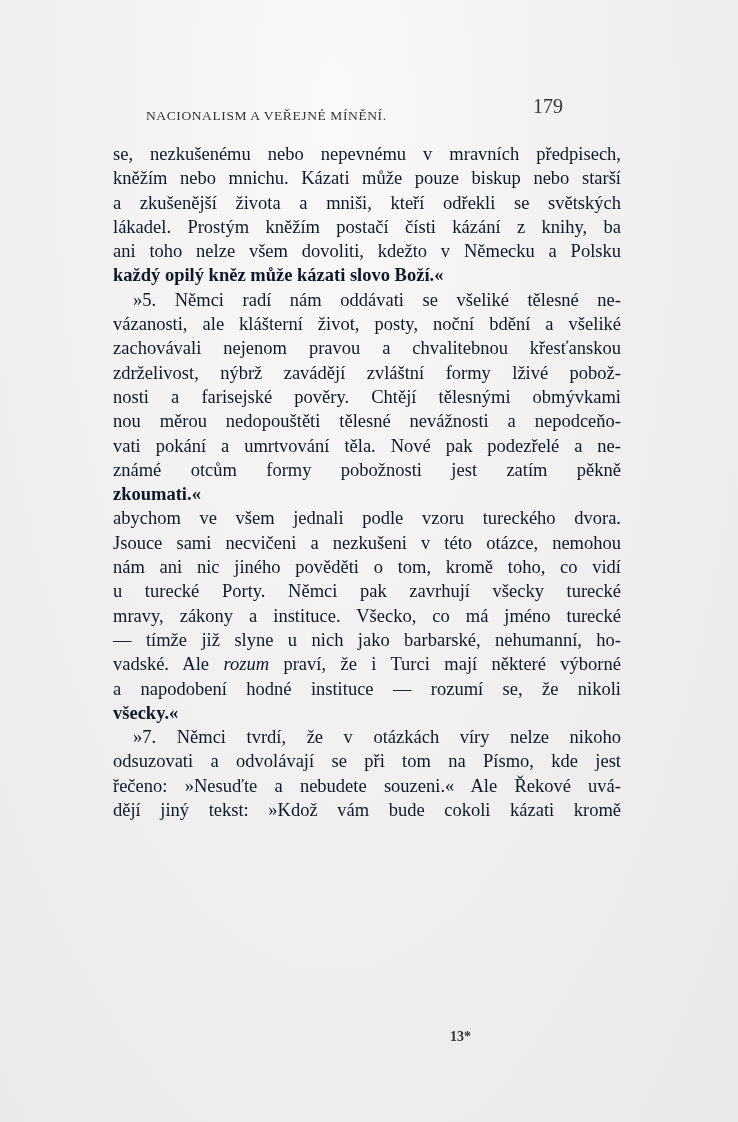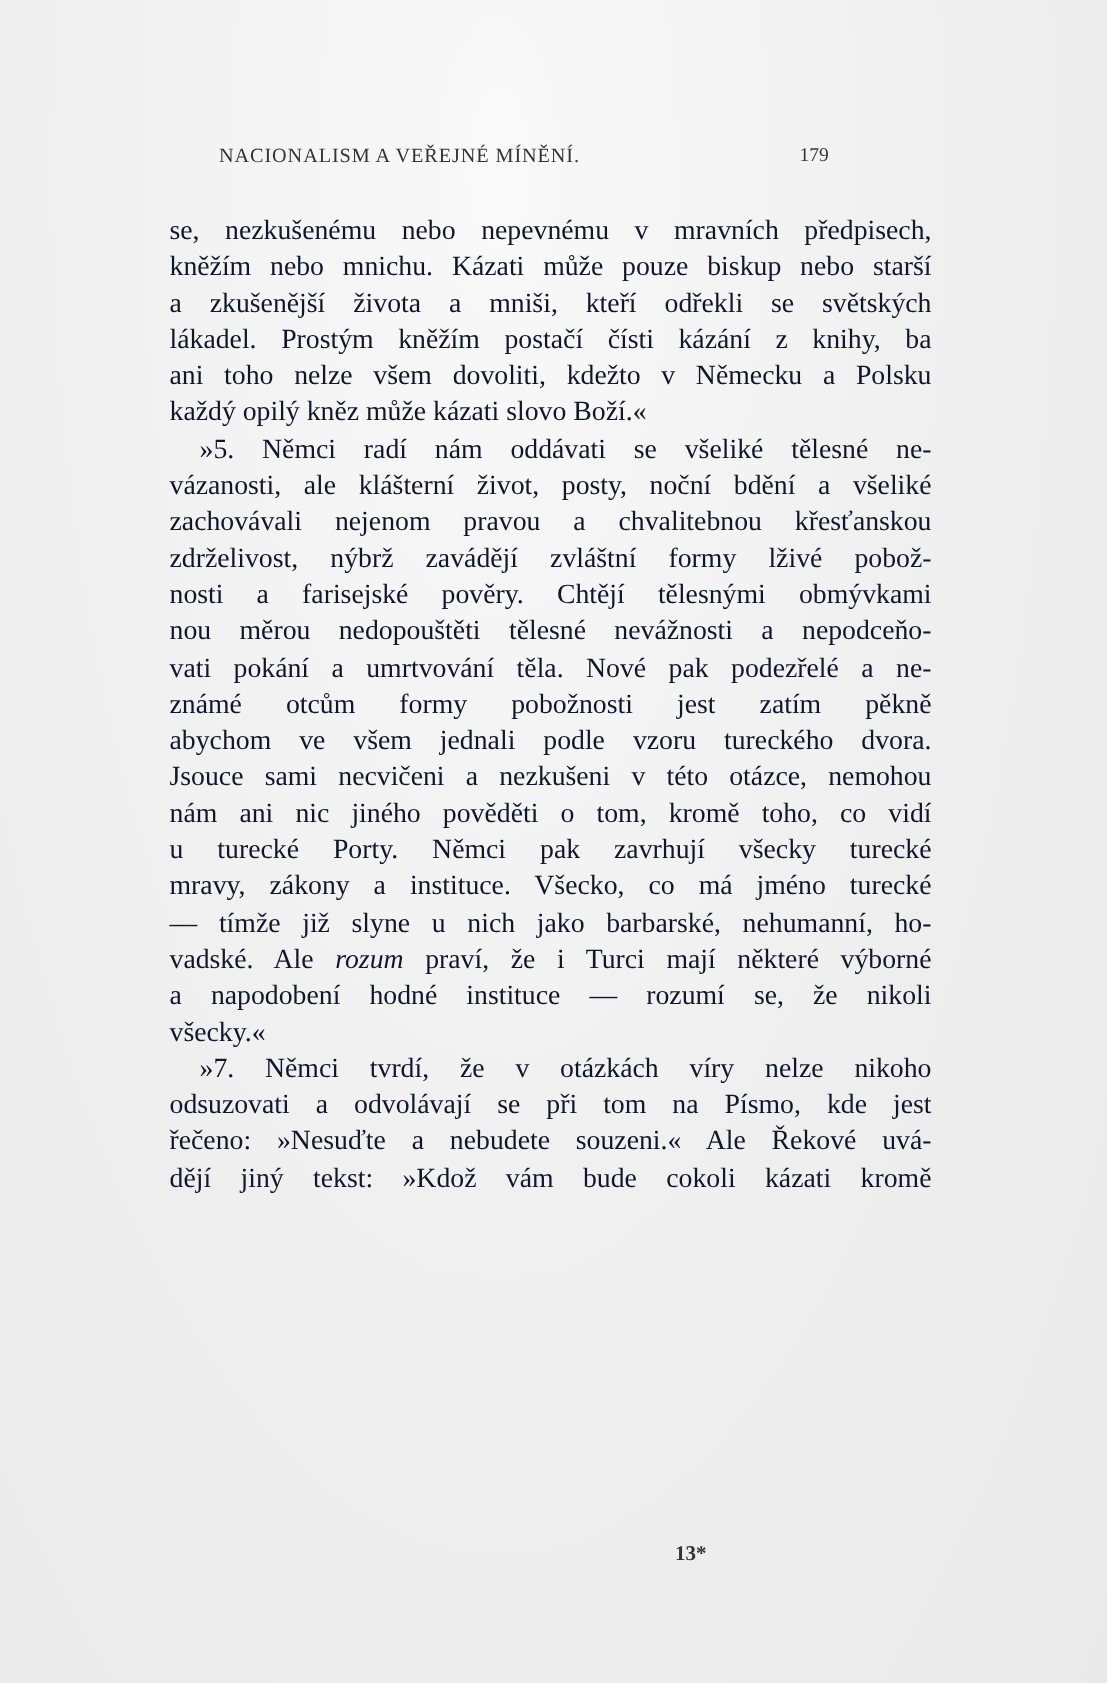--- a/index.html
+++ b/index.html
@@ -14,49 +14,49 @@
       overflow: hidden;
     }
     .page {
       position: absolute;
       left: 0; top: 0;
       width: 738px; height: 1122px;
     }
     .running-head {
       position: absolute;
       left: 146px;
-      top: 96px;
+      top: 108px;
       width: 420px;
       font-size: 13.5px;
       letter-spacing: 0.6px;
       color: #333;
     }
     .page-number {
       position: absolute;
       left: 533px;
       top: 95px;
-      font-size: 13px;
+      font-size: 20px;
       color: #333;
     }
     .body-text {
       position: absolute;
       left: 113px;
       top: 142px;
       width: 508px;
     }
     .line {
       height: 24.3px;
       line-height: 24.3px;
       font-size: 18.5px;
       white-space: nowrap;
       text-align: justify;
       text-align-last: justify;
       color: #0f172a;
     }
-    .line.last { text-align-last: left; }
+    .line.last { text-align-last: left; font-weight: bold; }
     .line.indent { padding-left: 20px; }
     .line i { font-style: italic; }
     .signature {
       position: absolute;
       left: 450px;
       top: 1029px;
       font-size: 14px;
       color: #333;
       font-weight: bold;
     }
@@ -76,20 +76,21 @@
       <div class="line">ani toho nelze všem dovoliti, kdežto v Německu a Polsku</div>
       <div class="line last">každý opilý kněz může kázati slovo Boží.«</div>
       <div class="line indent">»5. Němci radí nám oddávati se všeliké tělesné ne-</div>
       <div class="line">vázanosti, ale klášterní život, posty, noční bdění a všeliké</div>
       <div class="line">zachovávali nejenom pravou a chvalitebnou křesťanskou</div>
       <div class="line">zdrželivost, nýbrž zavádějí zvláštní formy lživé pobož-</div>
       <div class="line">nosti a farisejské pověry. Chtějí tělesnými obmývkami</div>
       <div class="line">nou měrou nedopouštěti tělesné nevážnosti a nepodceňo-</div>
       <div class="line">vati pokání a umrtvování těla. Nové pak podezřelé a ne-</div>
       <div class="line">známé otcům formy pobožnosti jest zatím pěkně</div>
+      <div class="line last">zkoumati.«</div>
       <div class="line">abychom ve všem jednali podle vzoru tureckého dvora.</div>
       <div class="line">Jsouce sami necvičeni a nezkušeni v této otázce, nemohou</div>
       <div class="line">nám ani nic jiného pověděti o tom, kromě toho, co vidí</div>
       <div class="line">u turecké Porty. Němci pak zavrhují všecky turecké</div>
       <div class="line">mravy, zákony a instituce. Všecko, co má jméno turecké</div>
       <div class="line">— tímže již slyne u nich jako barbarské, nehumanní, ho-</div>
       <div class="line"><span>vadské. Ale </span><i>rozum</i><span> praví, že i Turci mají některé výborné</span></div>
       <div class="line">a napodobení hodné instituce — rozumí se, že nikoli</div>
       <div class="line last">všecky.«</div>
       <div class="line indent">»7. Němci tvrdí, že v otázkách víry nelze nikoho</div>

